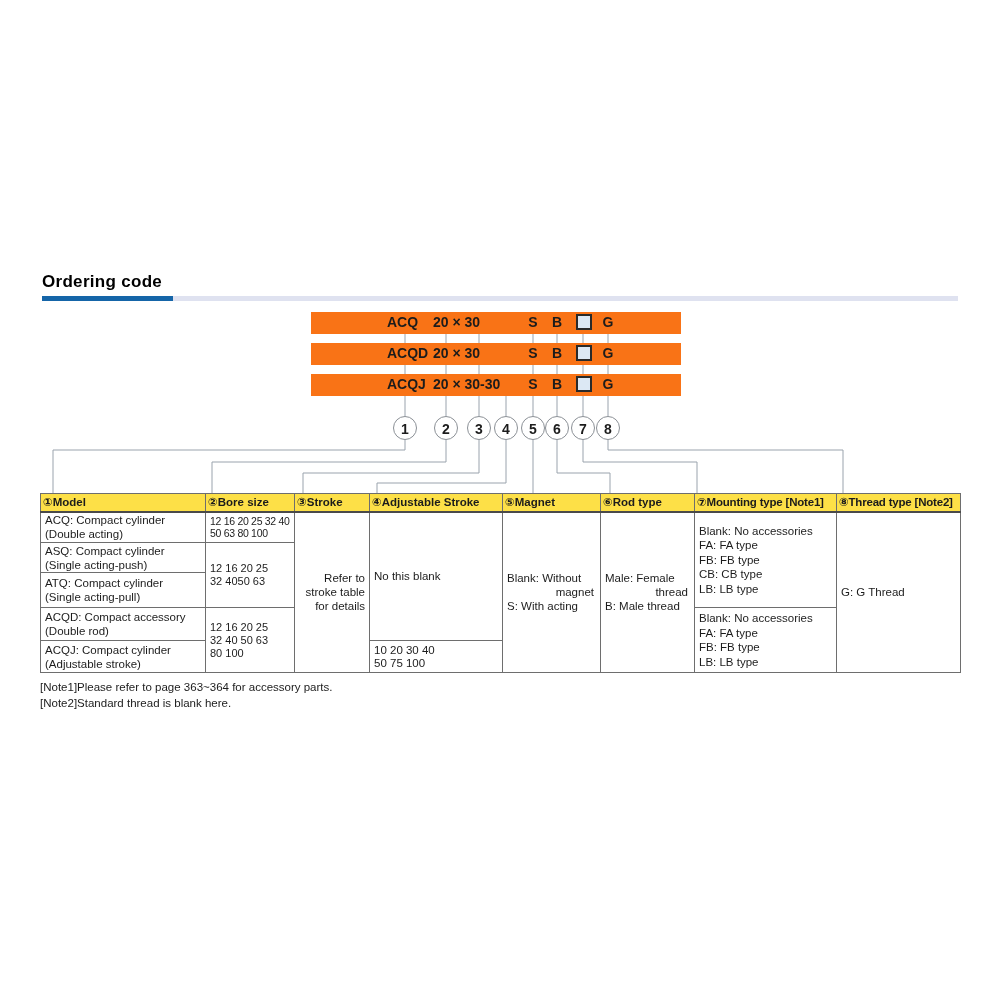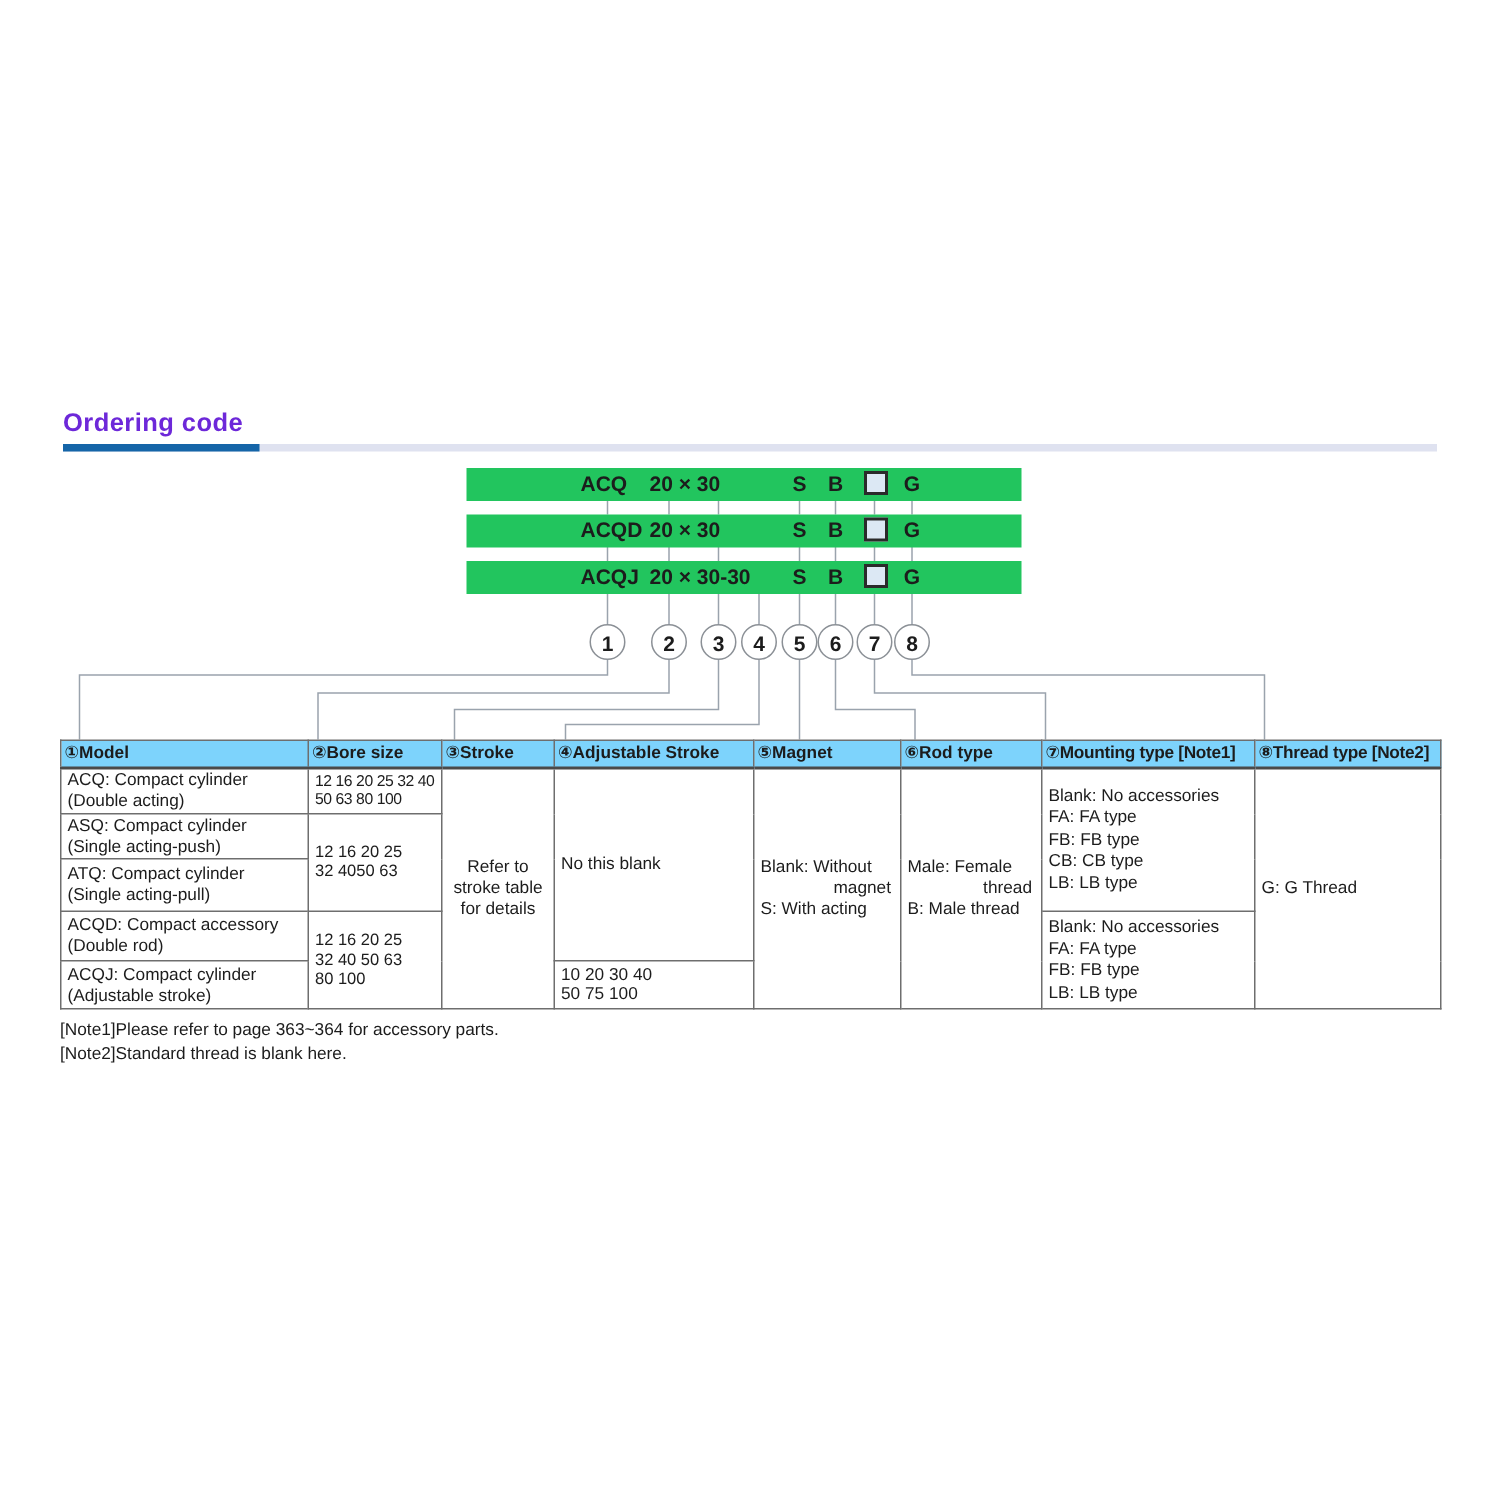--- a/index.html
+++ b/index.html
@@ -1,49 +1,49 @@
 <!DOCTYPE html>
 <html><head>
 <meta charset="utf-8">
 <style>
   html,body{margin:0;padding:0;background:#ffffff;}
   .canvas{
     position:relative;width:1000px;height:1000px;background:#ffffff;overflow:hidden;
     font-family:"Liberation Sans","DejaVu Sans",sans-serif;color:#1c1c1c;
   }
   
-  .page-title{position:absolute;left:42px;top:272px;font-size:17px;font-weight:bold;letter-spacing:.3px;color:#6d28d9;}
+  .page-title{position:absolute;left:42px;top:272px;font-size:17px;font-weight:bold;letter-spacing:.3px;color:#000000;}
   .title-bar{position:absolute;left:42px;top:296px;width:916px;height:5px;background:#dfe2f0;}
   .title-bar-dark{position:absolute;left:0;top:0;width:131px;height:5px;background:#1565a8;}
   
-  .code-row{position:absolute;left:311px;width:370px;height:22px;background:#22c55e;font-weight:bold;font-size:14px;}
+  .code-row{position:absolute;left:311px;width:370px;height:22px;background:#f97316;font-weight:bold;font-size:14px;}
   .code-row span{position:absolute;top:2px;line-height:17px;white-space:nowrap;}
   .code-model{left:76px;}
   .code-size{left:122px;}
   .code-letter{width:20px;text-align:center;}
   .pos5{left:212px;} .pos6{left:236px;} .pos8{left:287px;}
   .blank-box{position:absolute;left:265px;top:3px;width:12px;height:12px;border:2px solid #2a2a2a;background:#dce8f4;}
   
   .marker{position:absolute;top:416px;width:24px;height:24px;border:1px solid #8b9096;border-radius:50%;
     background:#fff;text-align:center;line-height:24px;font-size:14px;font-weight:bold;box-sizing:border-box;z-index:2;}
   
   .wires{position:absolute;left:0;top:0;width:1000px;height:1000px;pointer-events:none;}
   
   table.spec{position:absolute;left:40px;top:493px;width:920px;border-collapse:collapse;table-layout:fixed;
     font-size:11.5px;line-height:14px;}
   table.spec th,table.spec td{border:1px solid #6e6e6e;padding:0 4px;vertical-align:middle;box-sizing:border-box;}
-  table.spec th{background:#7dd3fc;font-weight:bold;text-align:left;height:18px;font-size:11.5px;
+  table.spec th{background:#fde047;font-weight:bold;text-align:left;height:18px;font-size:11.5px;
     border-bottom:2px solid #4a4a4a;white-space:nowrap;padding:0 2px;}
   th.hdr-small{font-size:10.5px;letter-spacing:-.2px;}
   .m1{text-align:left;white-space:nowrap;}
   .m2{white-space:nowrap;}
   .prelines{white-space:pre-line;}
   td.bore-cell{font-size:11px;line-height:13px;margin-left:44px;}
   td.bore-small{font-size:10.5px;letter-spacing:-.3px;line-height:12px;padding:0 2px;}
-  td.center-cell{text-align:center;}
+  td.center-cell{text-align:right;}
   td.adj-bottom{line-height:13px;}
   .r{text-align:right;padding-right:2px;}
   td.mount-cell{line-height:14.5px;}
   .note-line{position:absolute;left:40px;font-size:11.5px;color:#1c1c1c;}
 </style>
 </head>
 <body>
 
 <div class="canvas">
 

